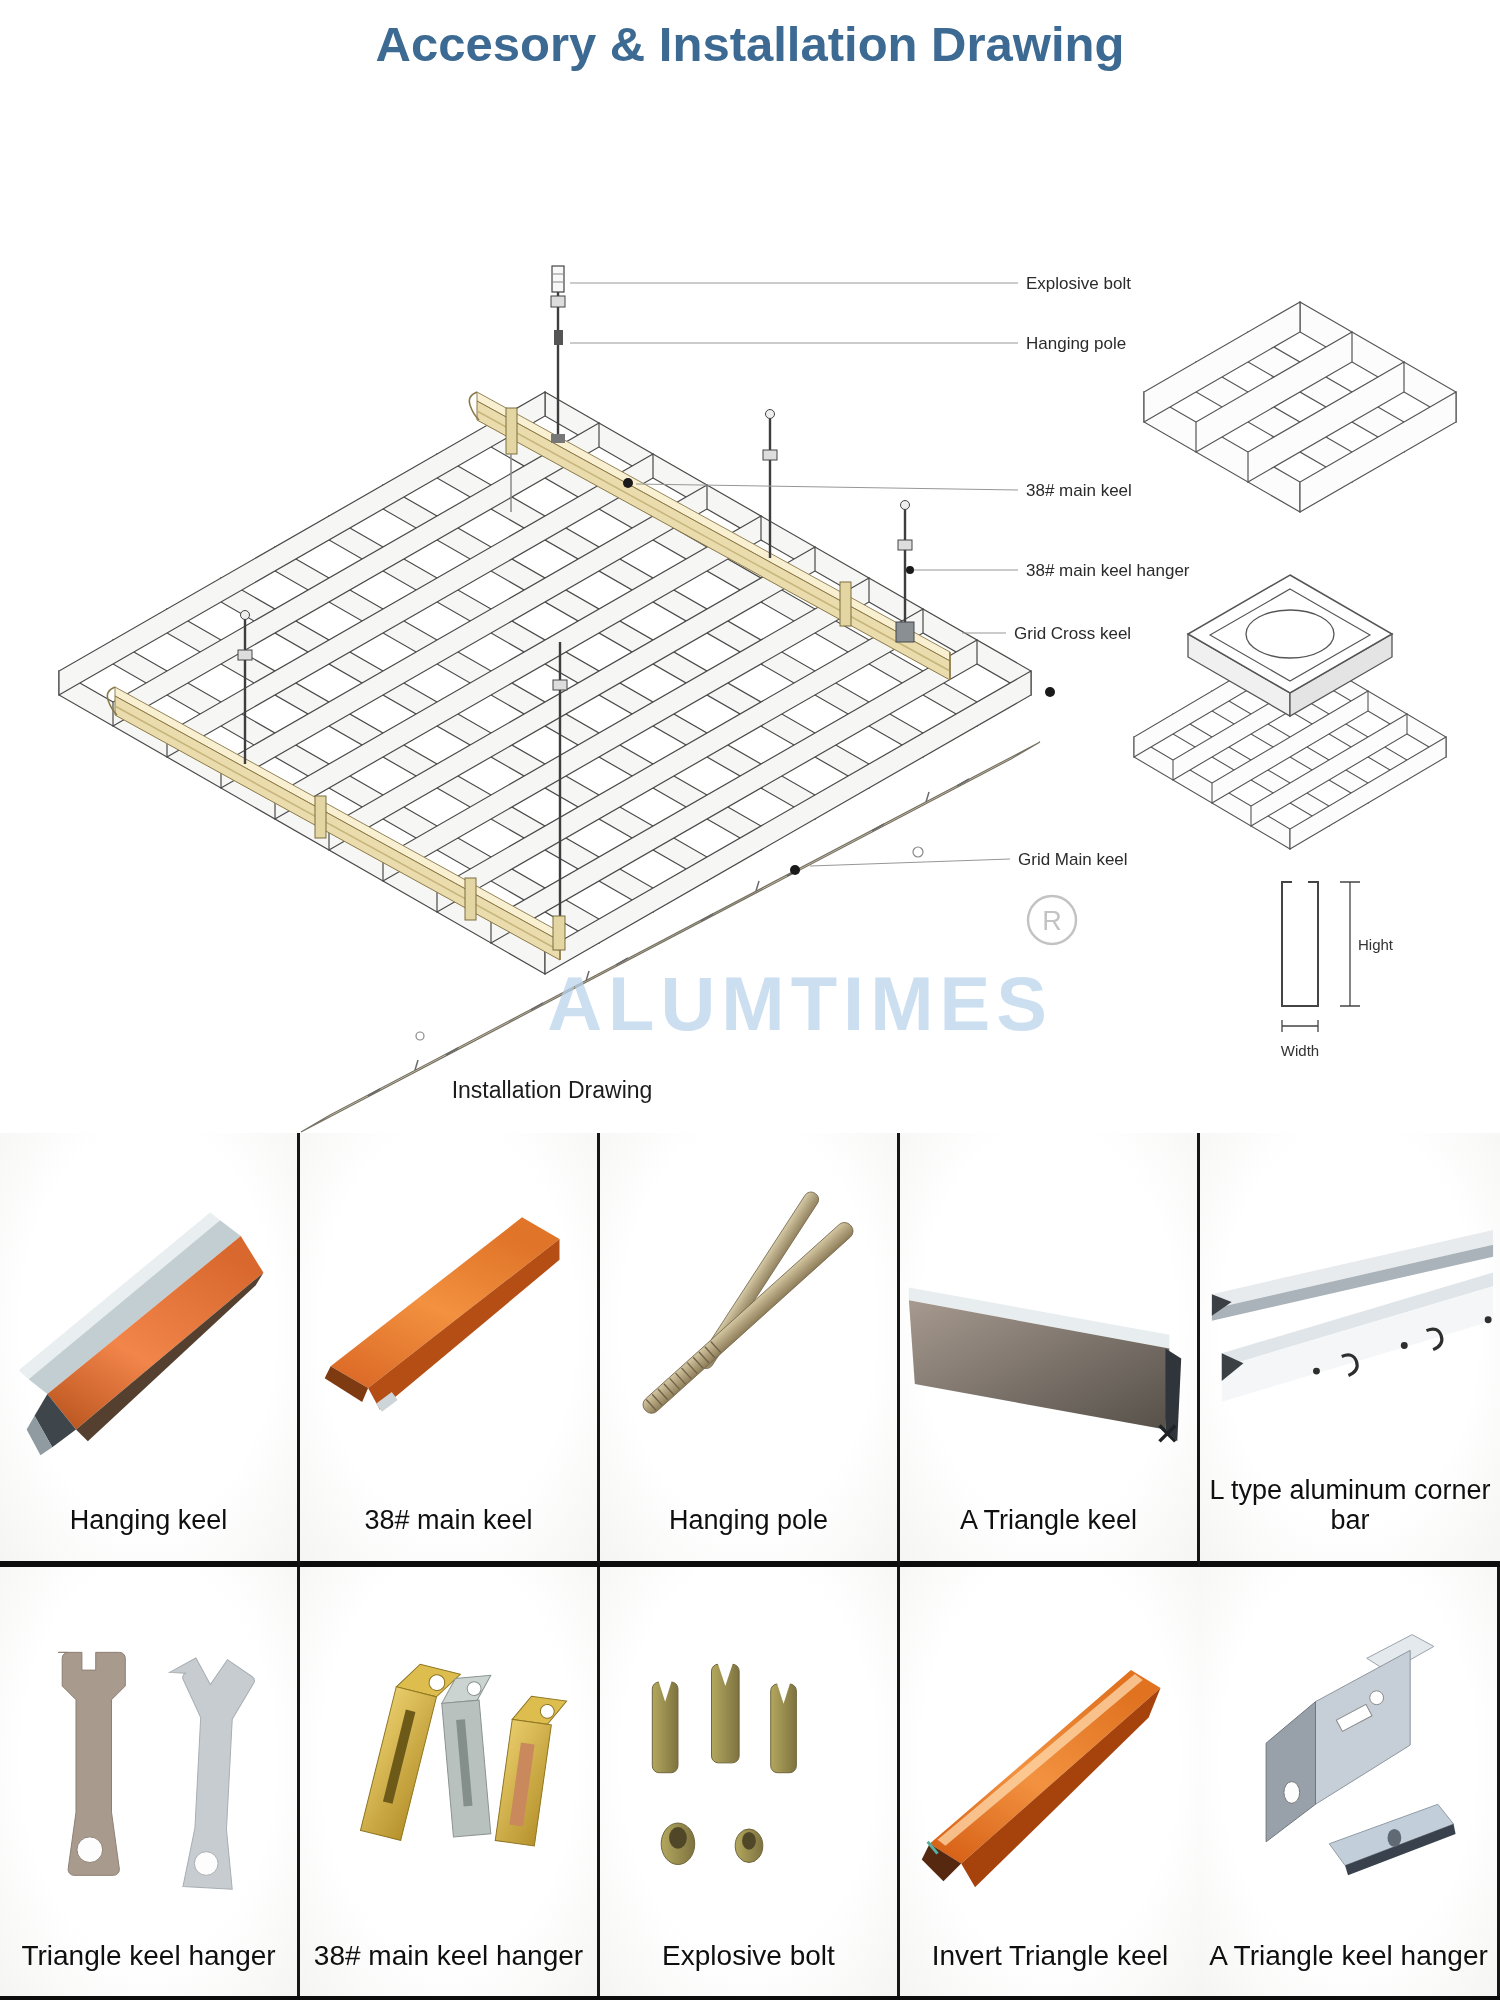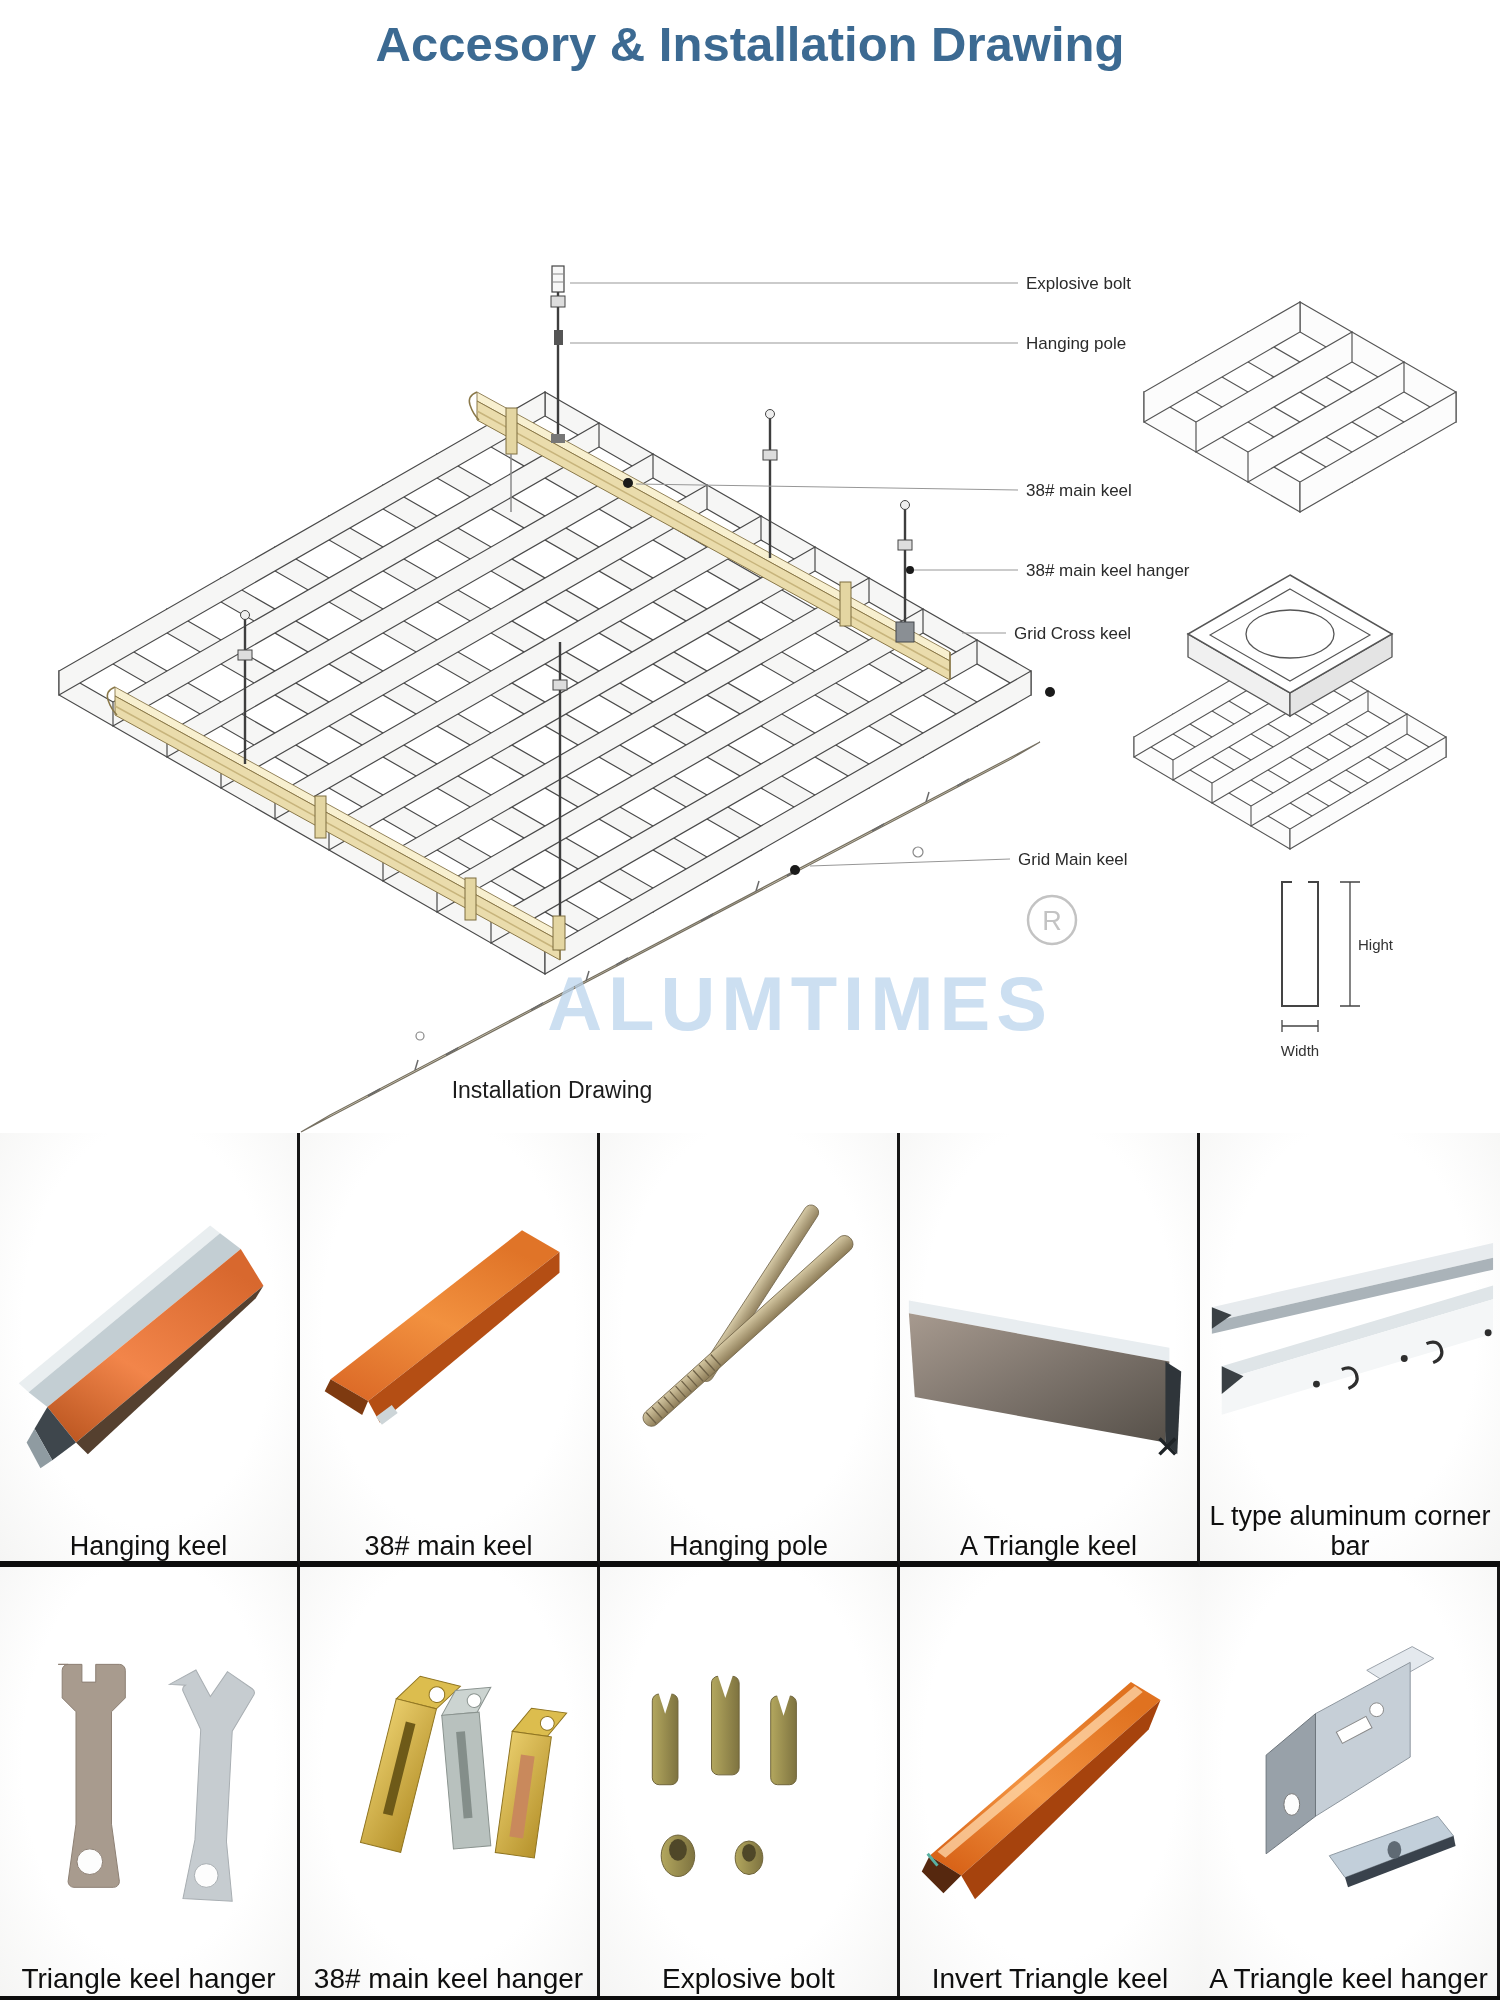--- a/index.html
+++ b/index.html
@@ -17,22 +17,22 @@
   
   .ptable{position:absolute;top:1133px;left:0;width:1500px;height:867px;
           display:grid;grid-template-columns:repeat(5,1fr);grid-template-rows:434px 429px;
           border-bottom:4px solid #0d0d0d;box-sizing:border-box;background:#fff;}
   .cell{border-right:3px solid #161616;display:flex;flex-direction:column;align-items:center;
         box-sizing:border-box;overflow:hidden;background:radial-gradient(ellipse at 50% 45%,#ffffff 60%,#f5f5f4 100%);}
   .cell.last{border-right:none;}
   .cell.r1{border-bottom:6px solid #0d0d0d;}
   .photo{flex:1 1 auto;display:flex;align-items:center;justify-content:center;width:100%;}
   .plabel{flex:0 0 auto;text-align:center;color:#0f0f0f;line-height:1.12;padding:0 4px;}
-  .r1 .plabel{font-size:27px;}
-  .r2 .plabel{font-size:28px;margin-bottom:2px;}
+  .r1 .plabel{font-size:27px;margin-bottom:26px;}
+  .r2 .plabel{font-size:28px;margin-bottom:25px;}
 </style>
 </head>
 <body>
 
 <div class="page">
 
   <h1 class="page-title">Accesory &amp; Installation Drawing</h1>
 
   <div class="drawing-wrap">
   <svg width="1500" height="1013" viewBox="0 0 1500 1013">

